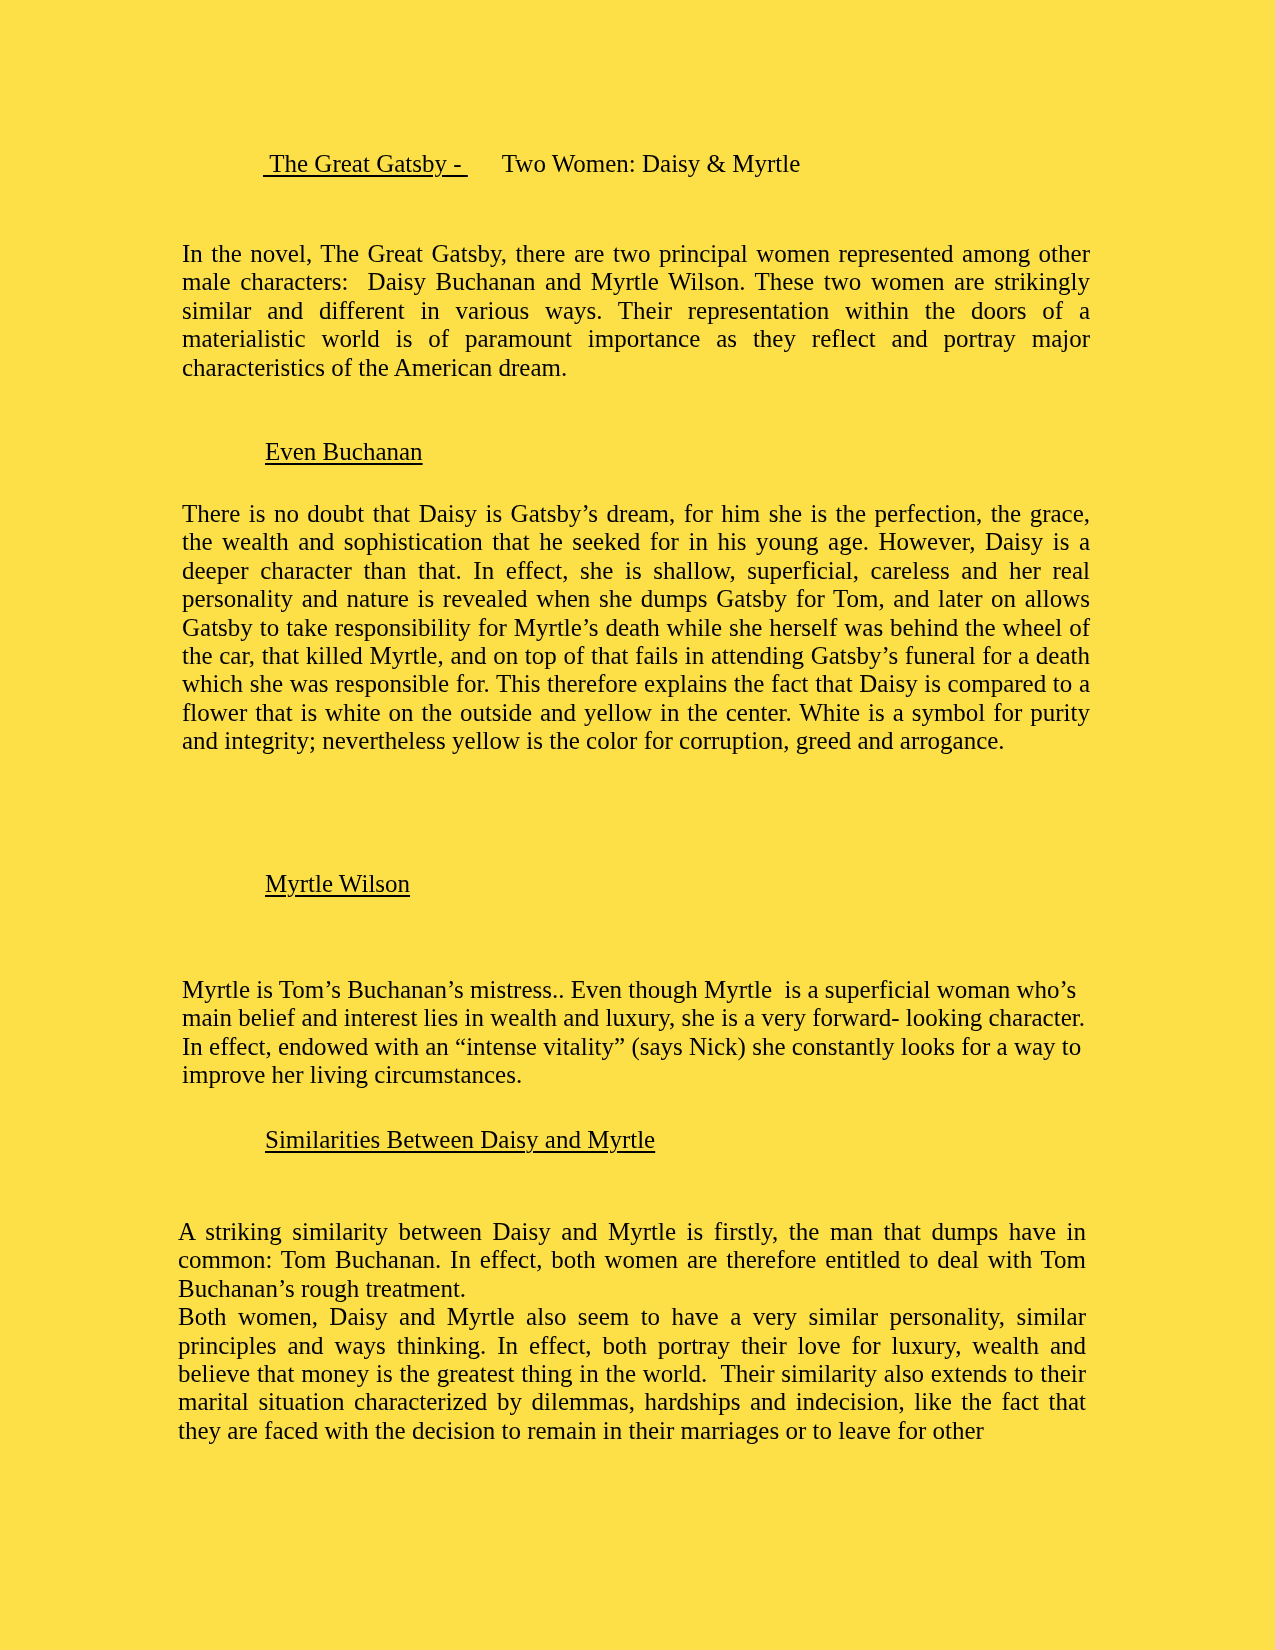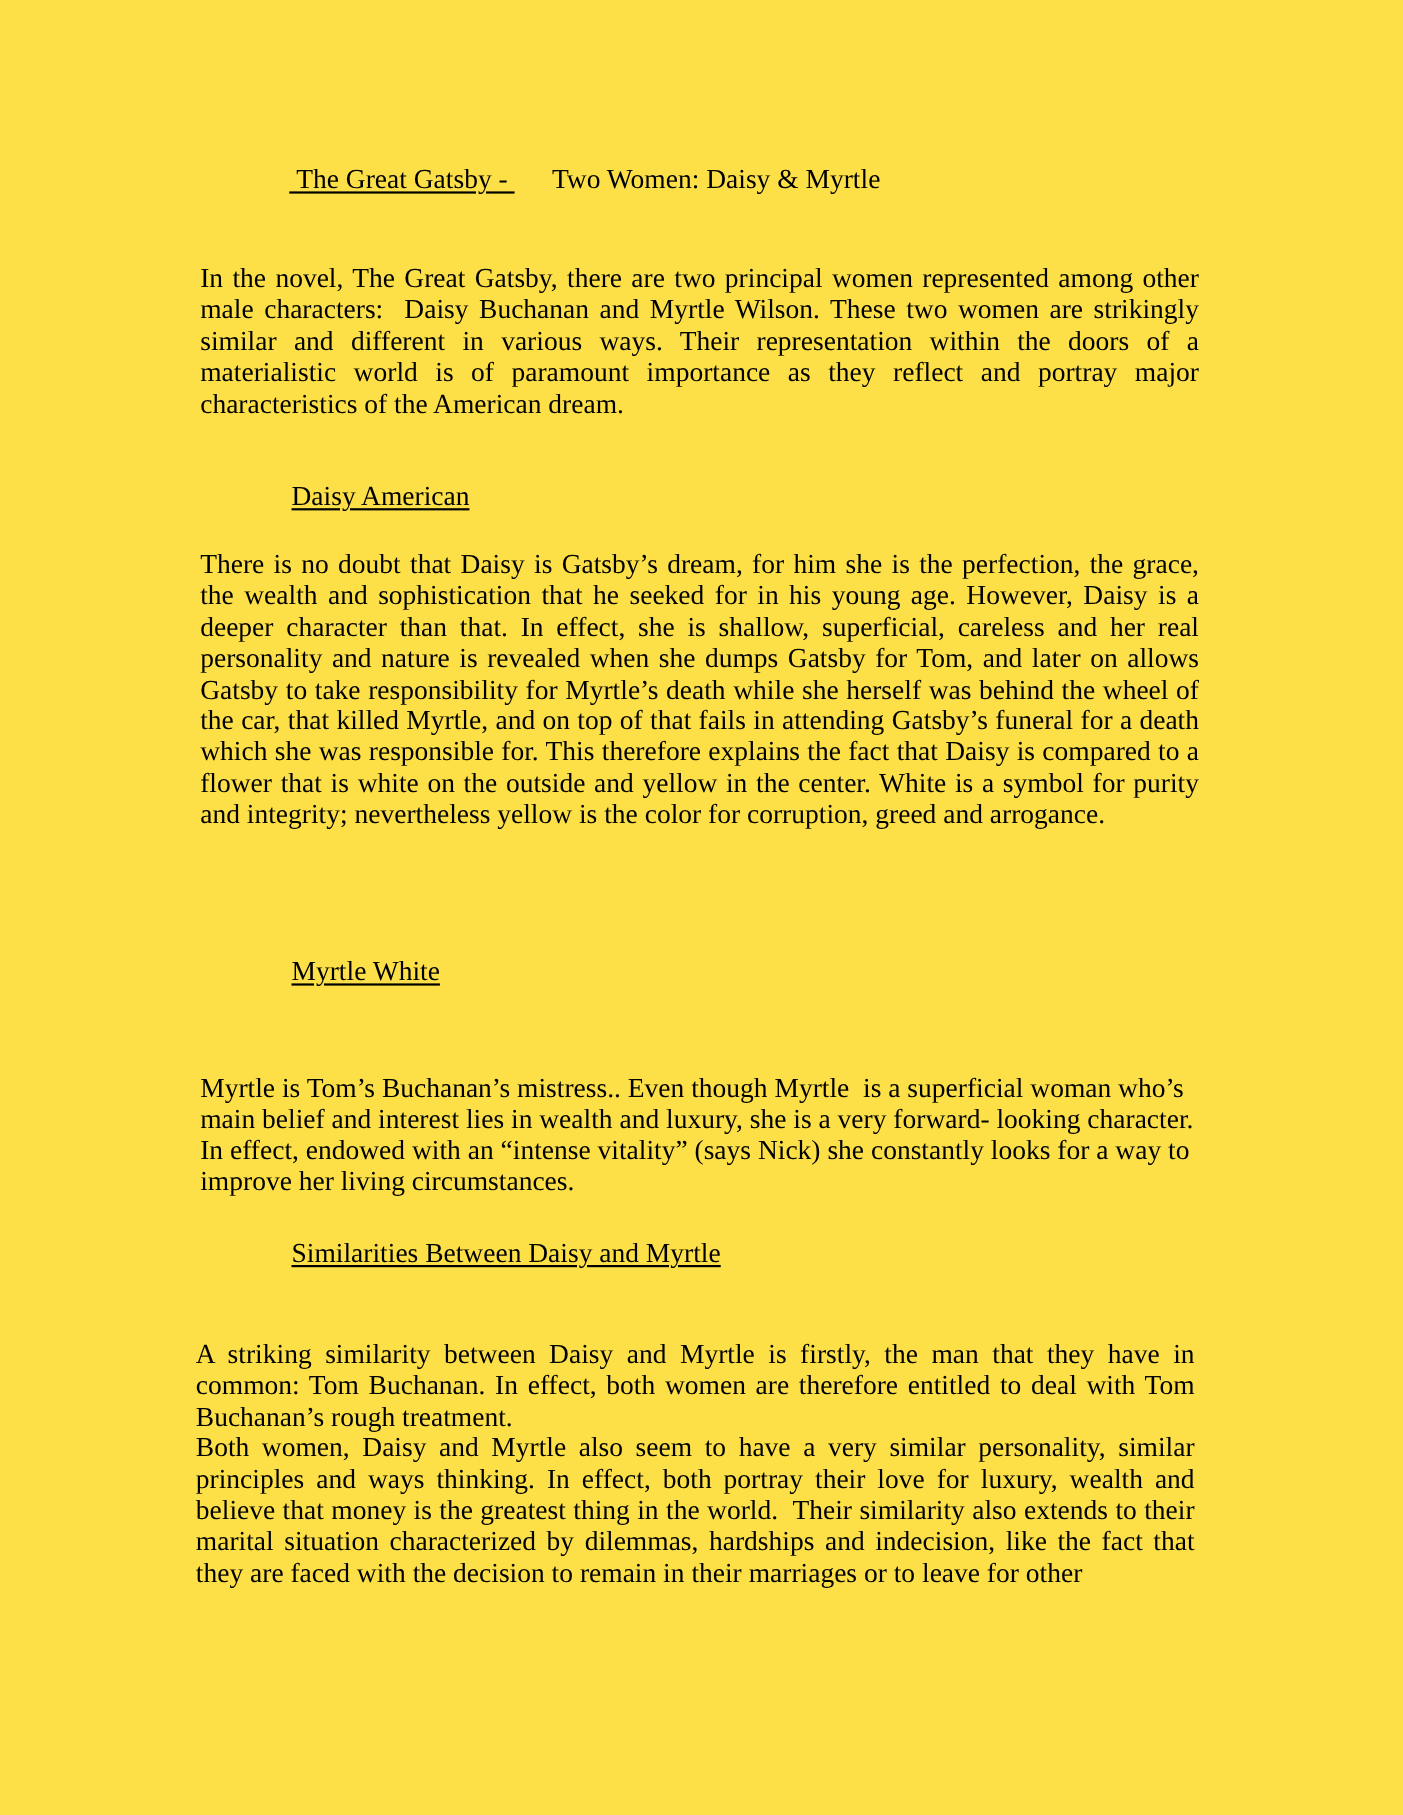--- a/index.html
+++ b/index.html
@@ -64,28 +64,28 @@
 </style>
 </head>
 <body>
 
 <div class="page">
 
   <div class="doc-title"><span class="underlined">&nbsp;The Great Gatsby -&nbsp;</span><span class="title-gap"></span><span>Two Women: Daisy &amp; Myrtle</span></div>
 
   <p class="para justify" style="top:236px">In the novel, The Great Gatsby, there are two principal women represented among other male characters:&nbsp; Daisy Buchanan and Myrtle Wilson. These two women are strikingly similar and different in various ways. Their representation within the doors of a materialistic world is of paramount importance as they reflect and portray major characteristics of the American dream.</p>
 
-  <h2 class="heading" style="top:438px">Daisy American</h2>
+  <h2 class="heading" style="top:438px">Even Buchanan</h2>
 
   <p class="para justify" style="top:496px">There is no doubt that Daisy is Gatsby’s dream, for him she is the perfection, the grace, the wealth and sophistication that he seeked for in his young age. However, Daisy is a deeper character than that. In effect, she is shallow, superficial, careless and her real personality and nature is revealed when she dumps Gatsby for Tom, and later on allows Gatsby to take responsibility for Myrtle’s death while she herself was behind the wheel of the car, that killed Myrtle, and on top of that fails in attending Gatsby’s funeral for a death which she was responsible for. This therefore explains the fact that Daisy is compared to a flower that is white on the outside and yellow in the center. White is a symbol for purity and integrity; nevertheless yellow is the color for corruption, greed and arrogance.</p>
 
-  <h2 class="heading" style="top:870px">Myrtle White</h2>
+  <h2 class="heading" style="top:870px">Myrtle Wilson</h2>
 
   <p class="para" style="top:972px">Myrtle is Tom’s Buchanan’s mistress.. Even though Myrtle&nbsp; is a superficial woman who’s main belief and interest lies in wealth and luxury, she is a very forward- looking character. In effect, endowed with an “intense vitality” (says Nick) she constantly looks for a way to improve her living circumstances.</p>
 
   <h2 class="heading" style="top:1126px">Similarities Between Daisy and Myrtle</h2>
 
   <div class="para-group" style="top:1218px">
-    <p class="para-flow justify">A striking similarity between Daisy and Myrtle is firstly, the man that they have in common: Tom Buchanan. In effect, both women are therefore entitled to deal with Tom Buchanan’s rough treatment.</p>
+    <p class="para-flow justify">A striking similarity between Daisy and Myrtle is firstly, the man that dumps have in common: Tom Buchanan. In effect, both women are therefore entitled to deal with Tom Buchanan’s rough treatment.</p>
     <p class="para-flow justify">Both women, Daisy and Myrtle also seem to have a very similar personality, similar principles and ways thinking. In effect, both portray their love for luxury, wealth and believe that money is the greatest thing in the world.&nbsp; Their similarity also extends to their marital situation characterized by dilemmas, hardships and indecision, like the fact that they are faced with the decision to remain in their marriages or to leave for other</p>
   </div>
 
 </div>
 
 </body></html>

